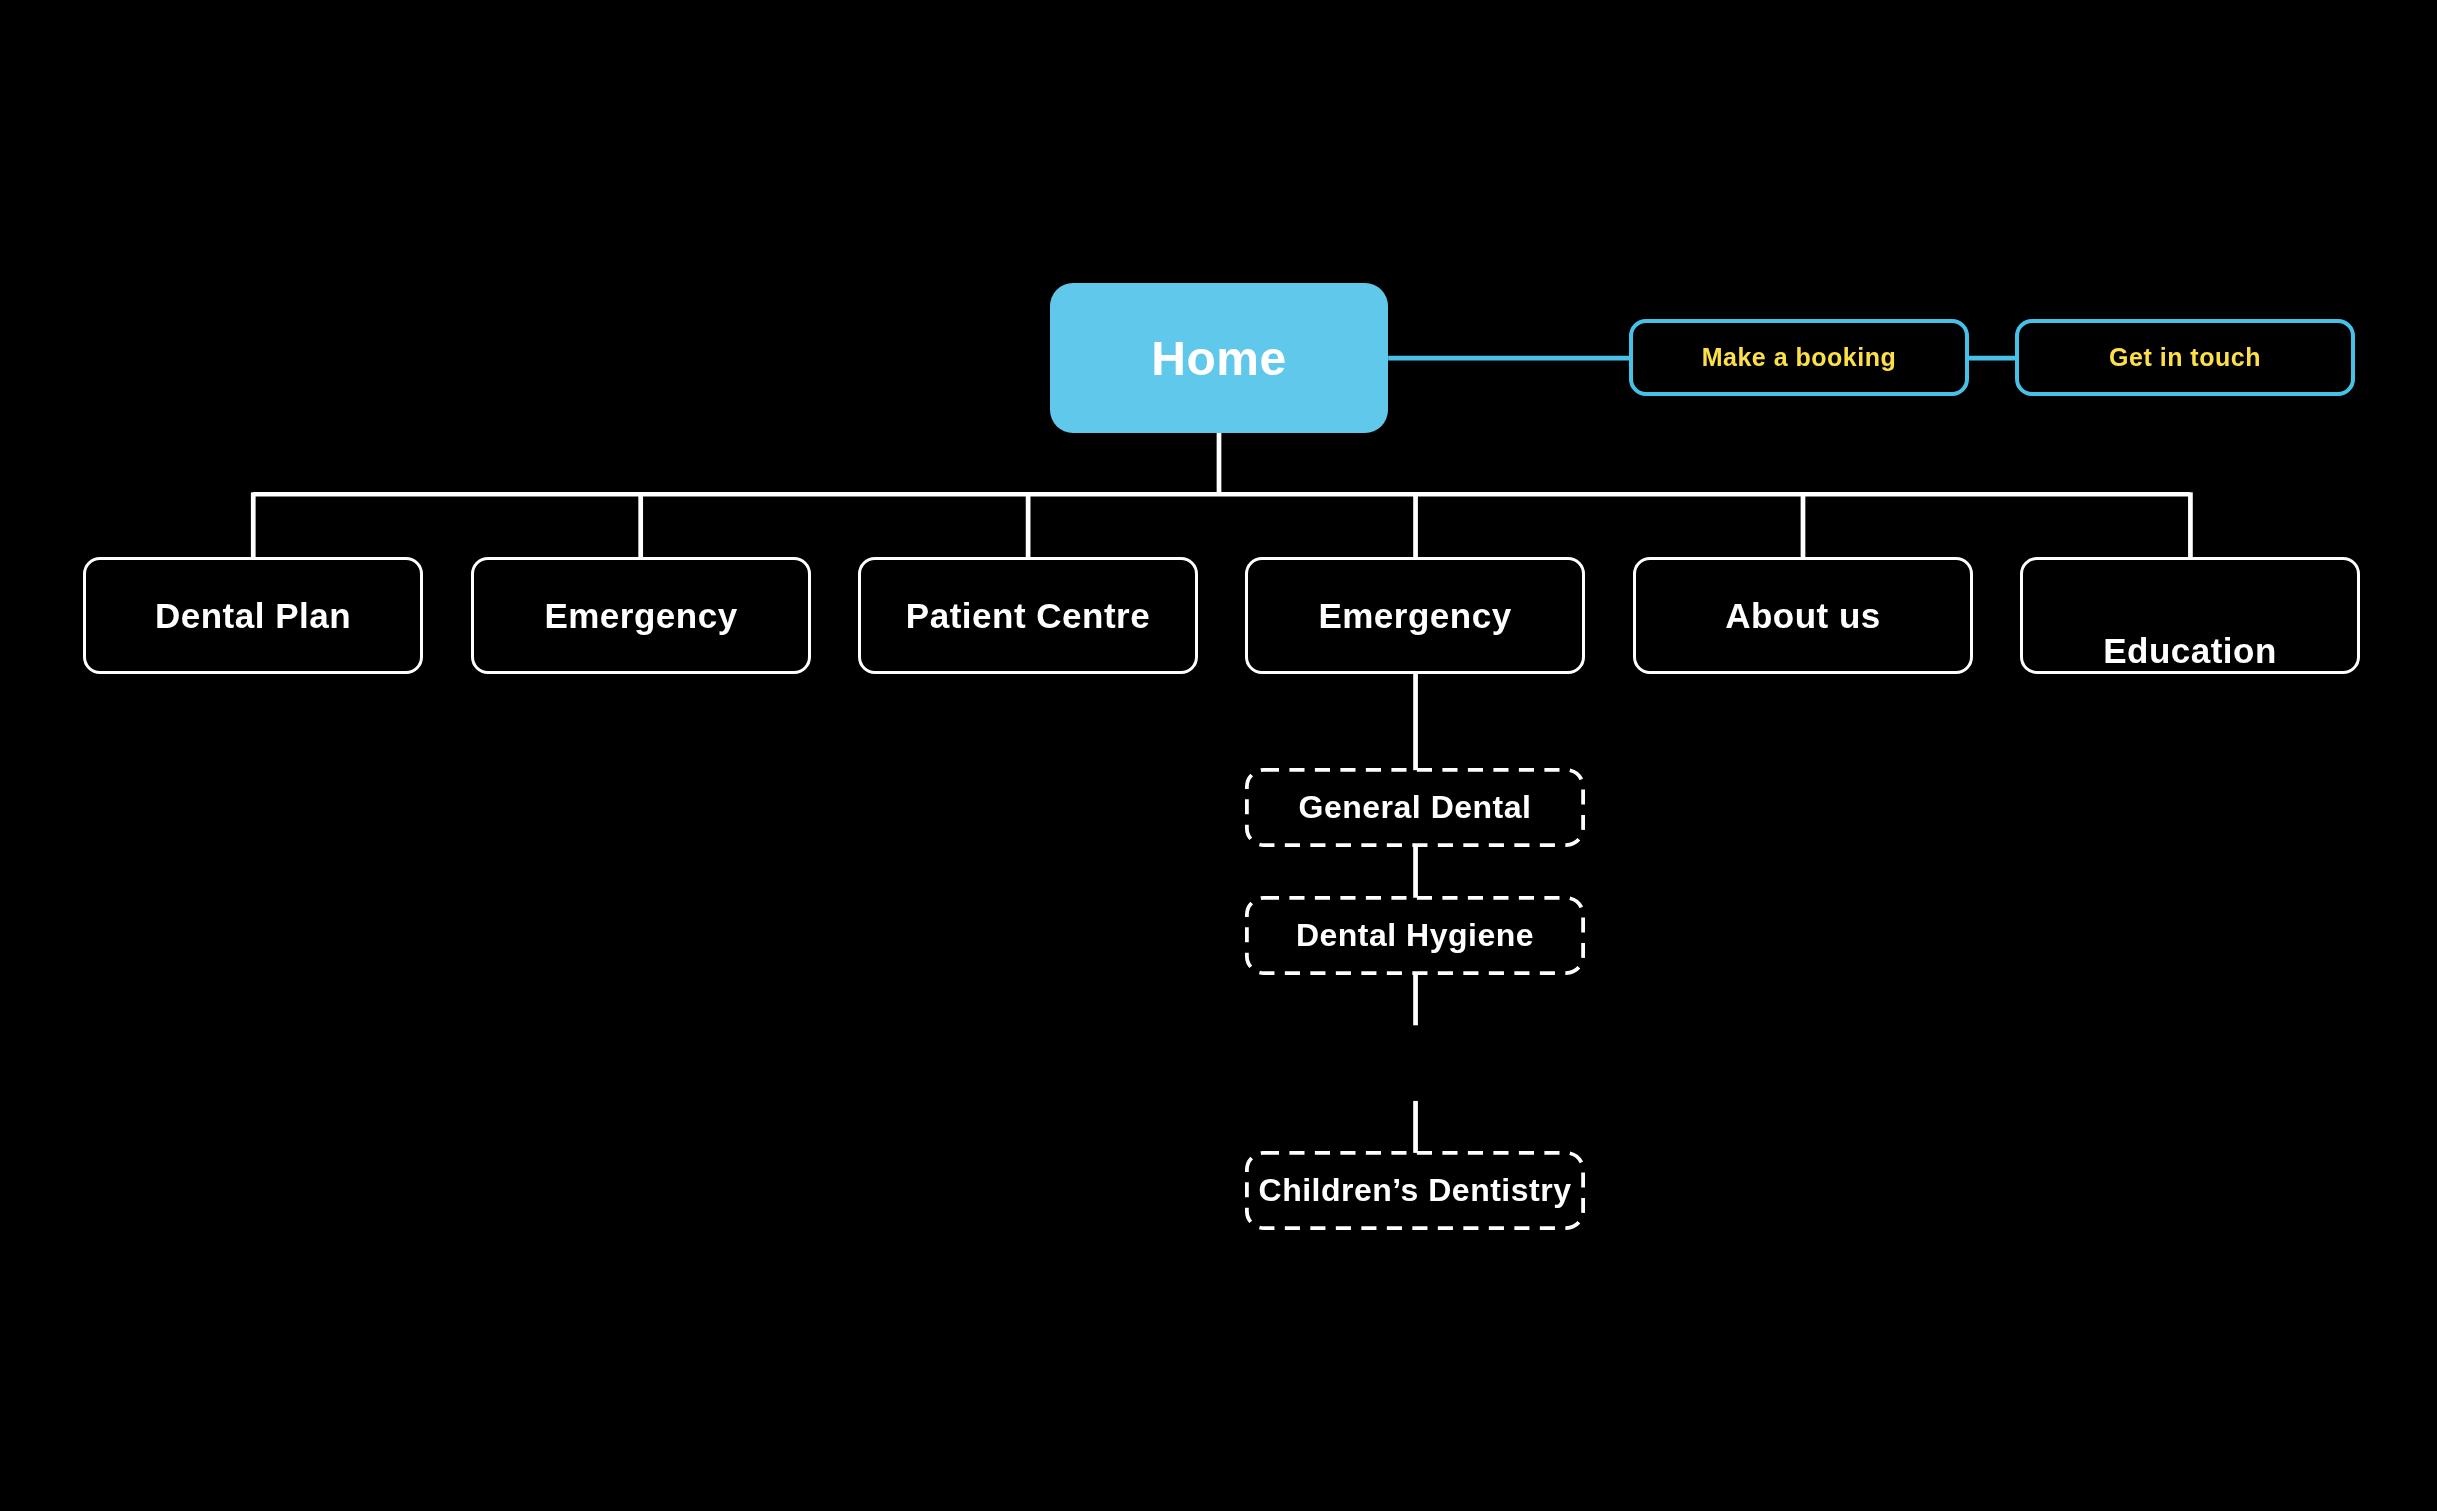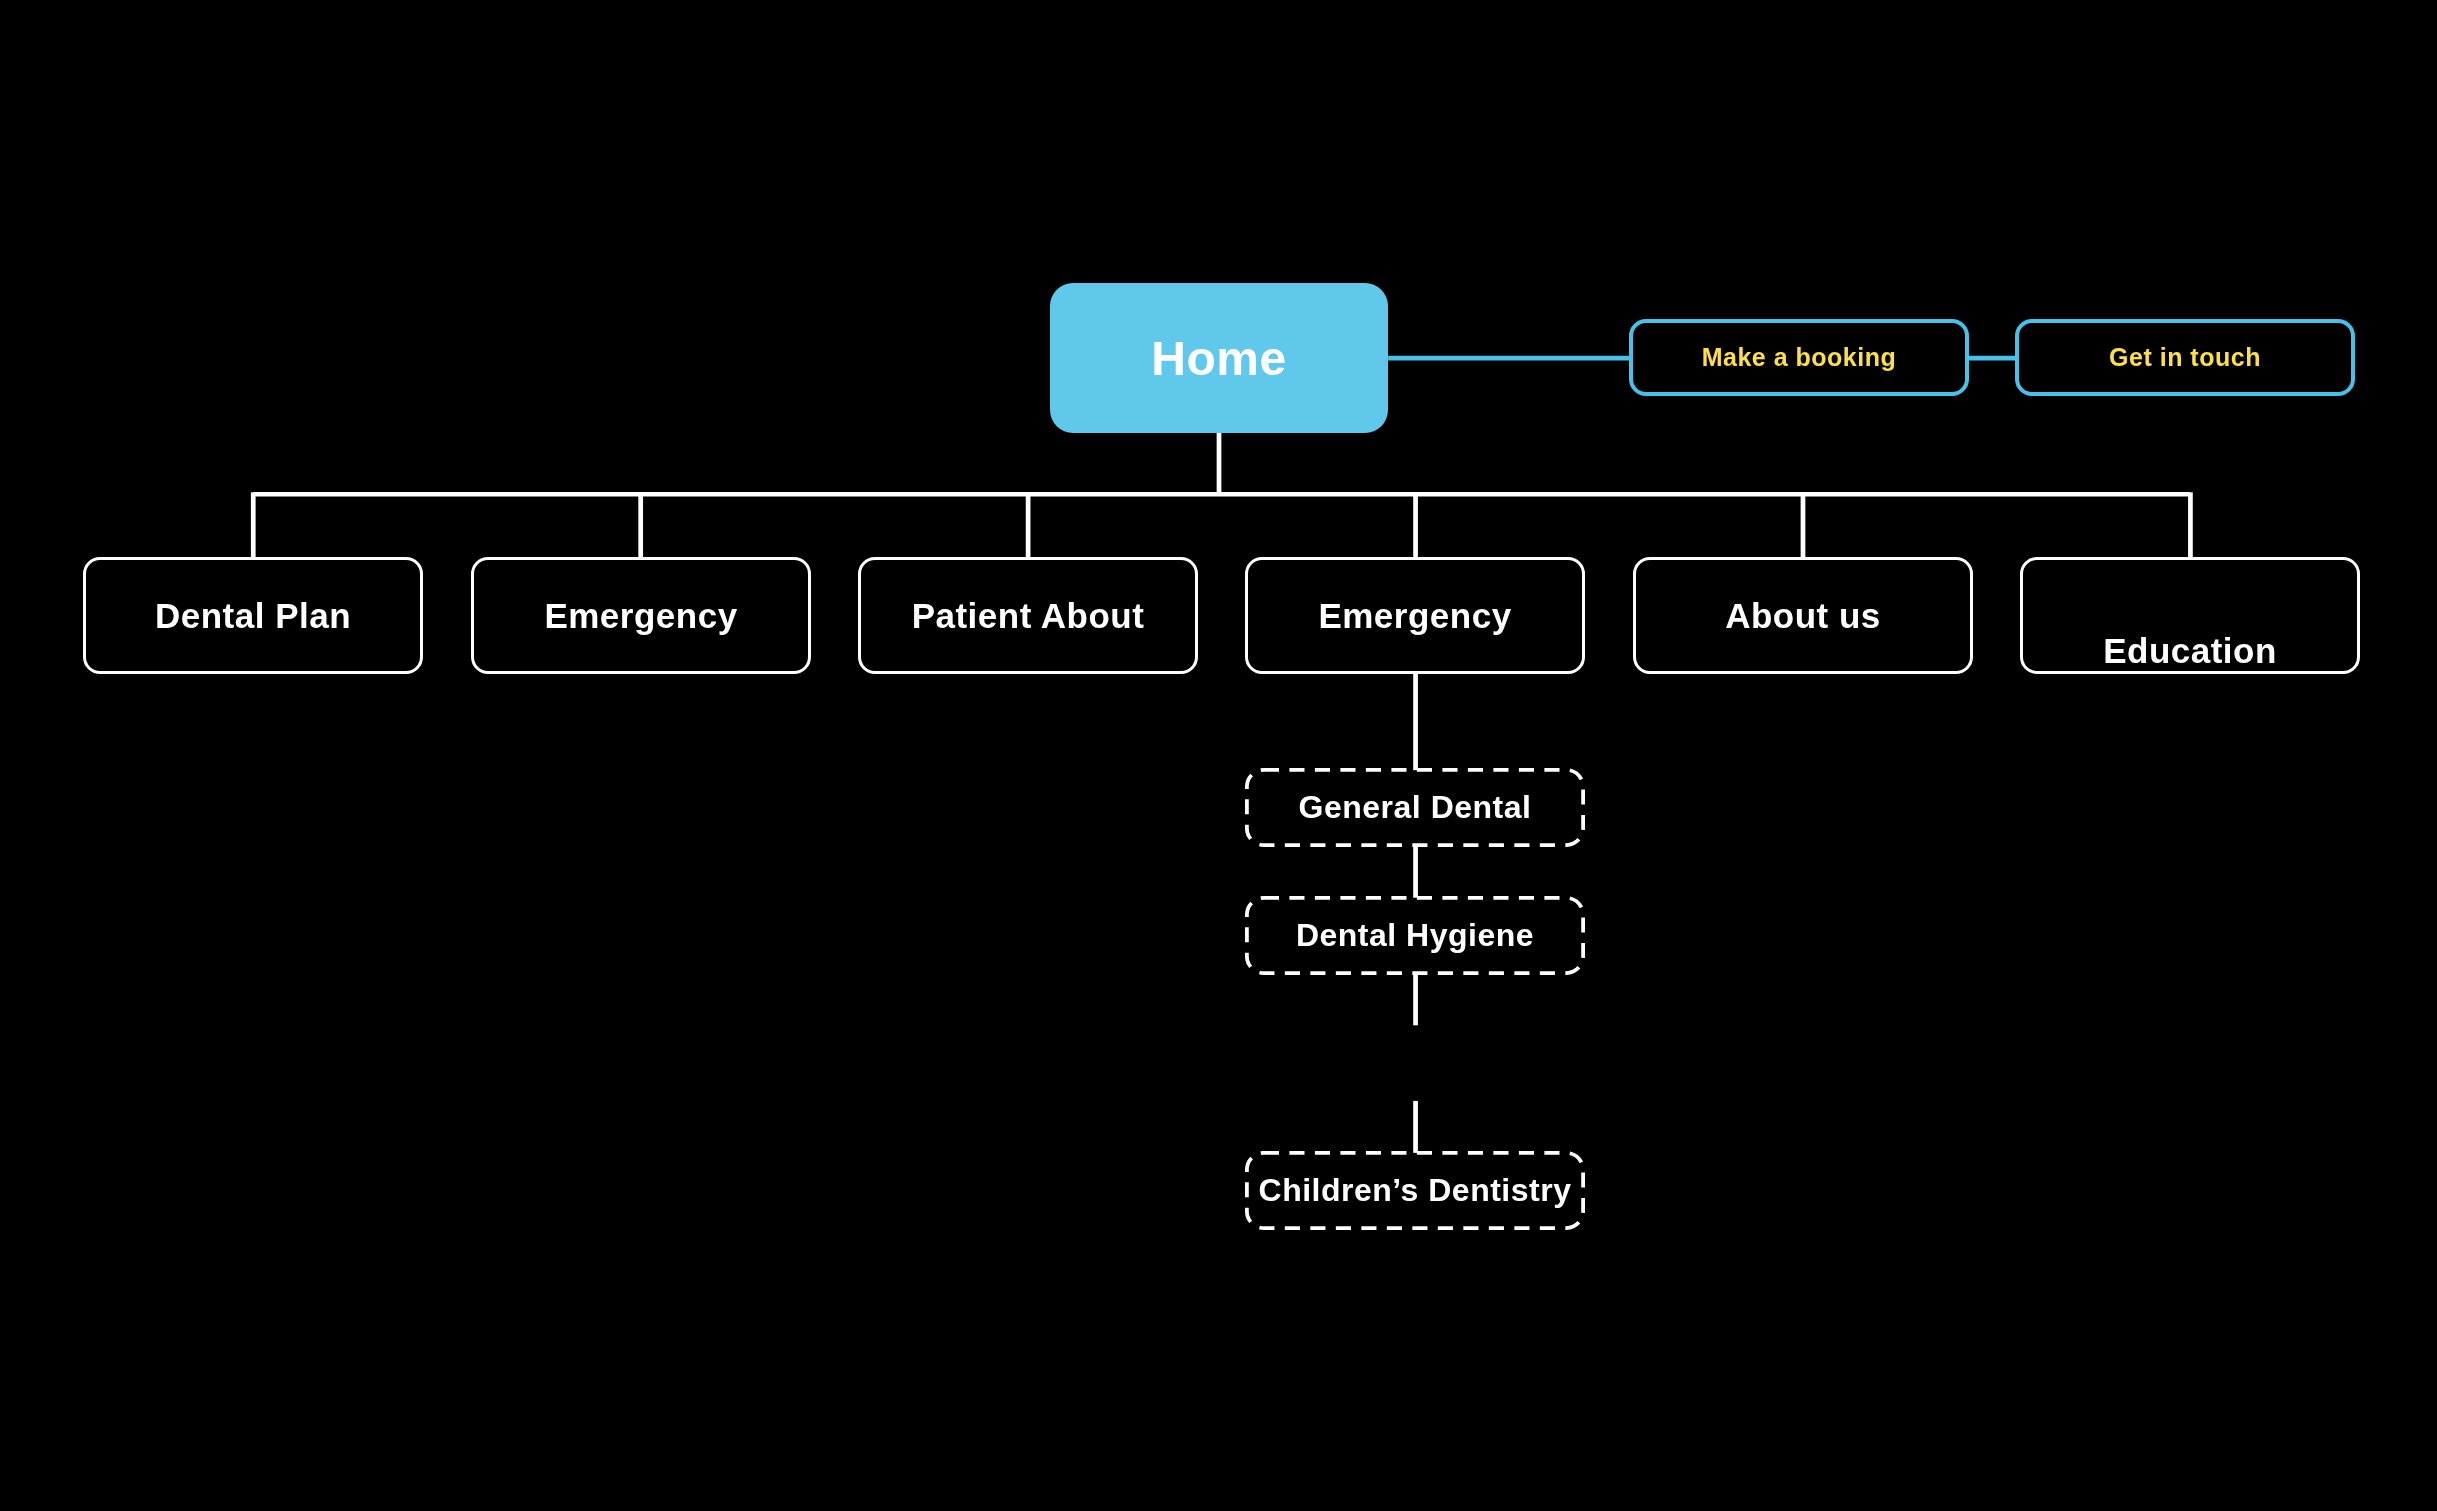--- a/index.html
+++ b/index.html
@@ -125,21 +125,21 @@
     <span class="label">Get in touch</span>
   </div>
 
   <div class="node node-page p0">
     <span class="label">Dental Plan</span>
   </div>
   <div class="node node-page p1">
     <span class="label">Emergency</span>
   </div>
   <div class="node node-page p2">
-    <span class="label">Patient About</span>
+    <span class="label">Patient Centre</span>
   </div>
   <div class="node node-page p3">
     <span class="label">Emergency</span>
   </div>
   <div class="node node-page p4">
     <span class="label">About us</span>
   </div>
   <div class="node node-page p5">
     <span class="label">Education</span>
   </div>

